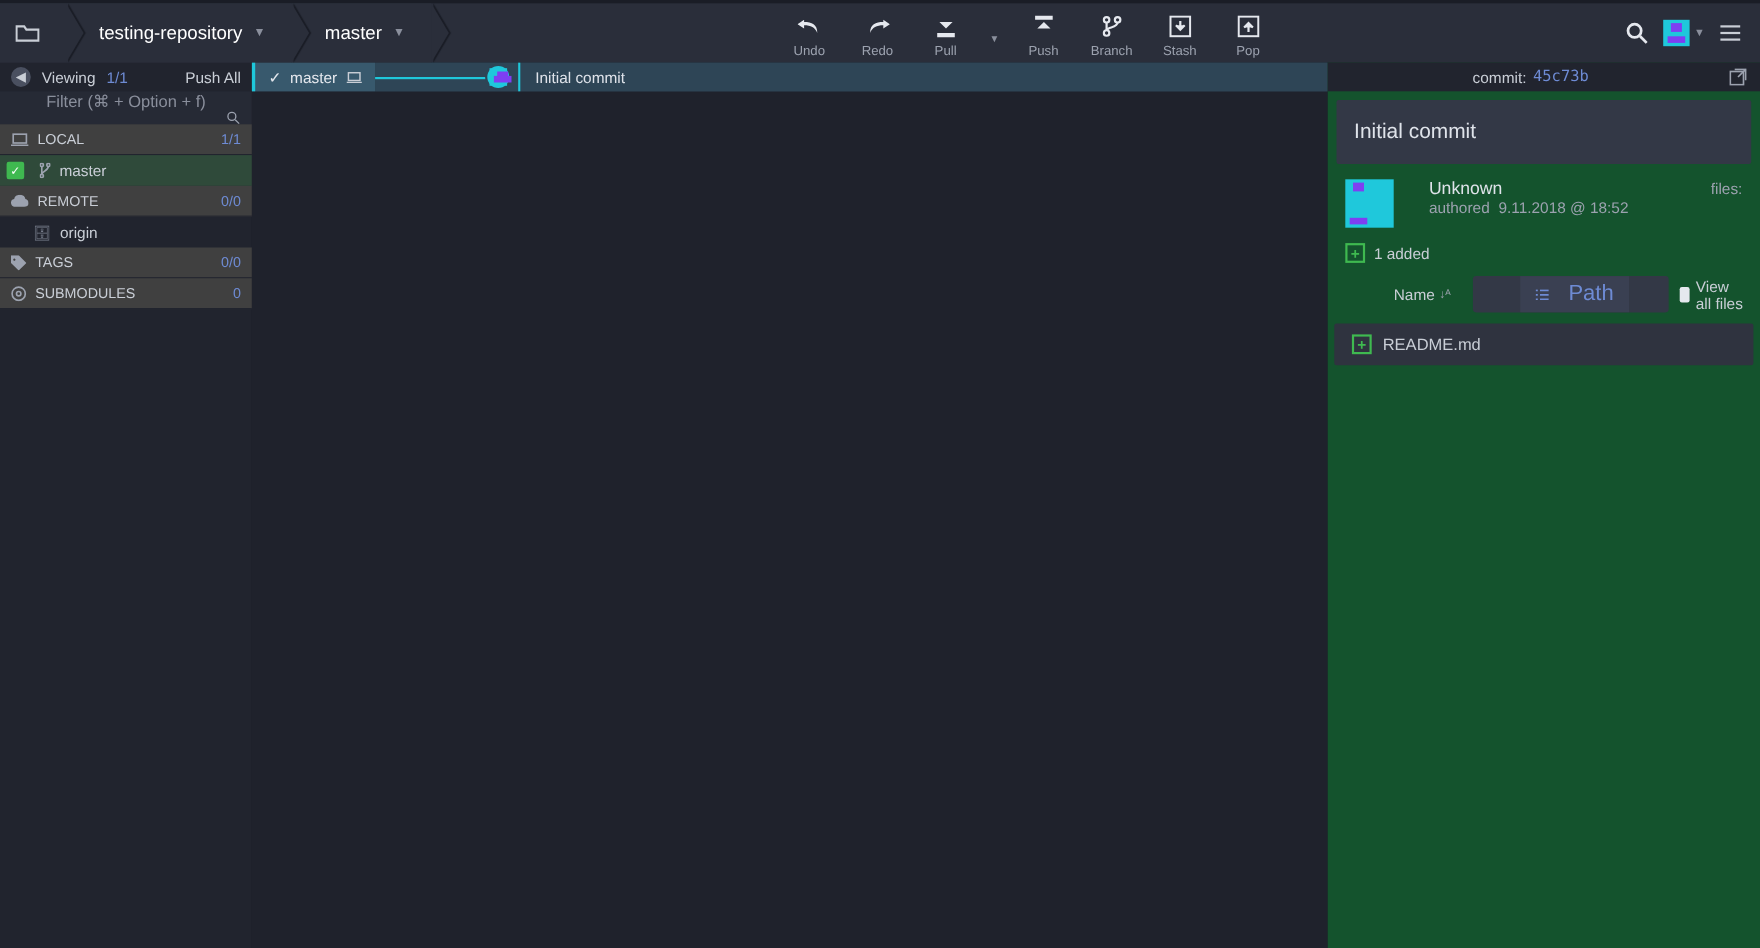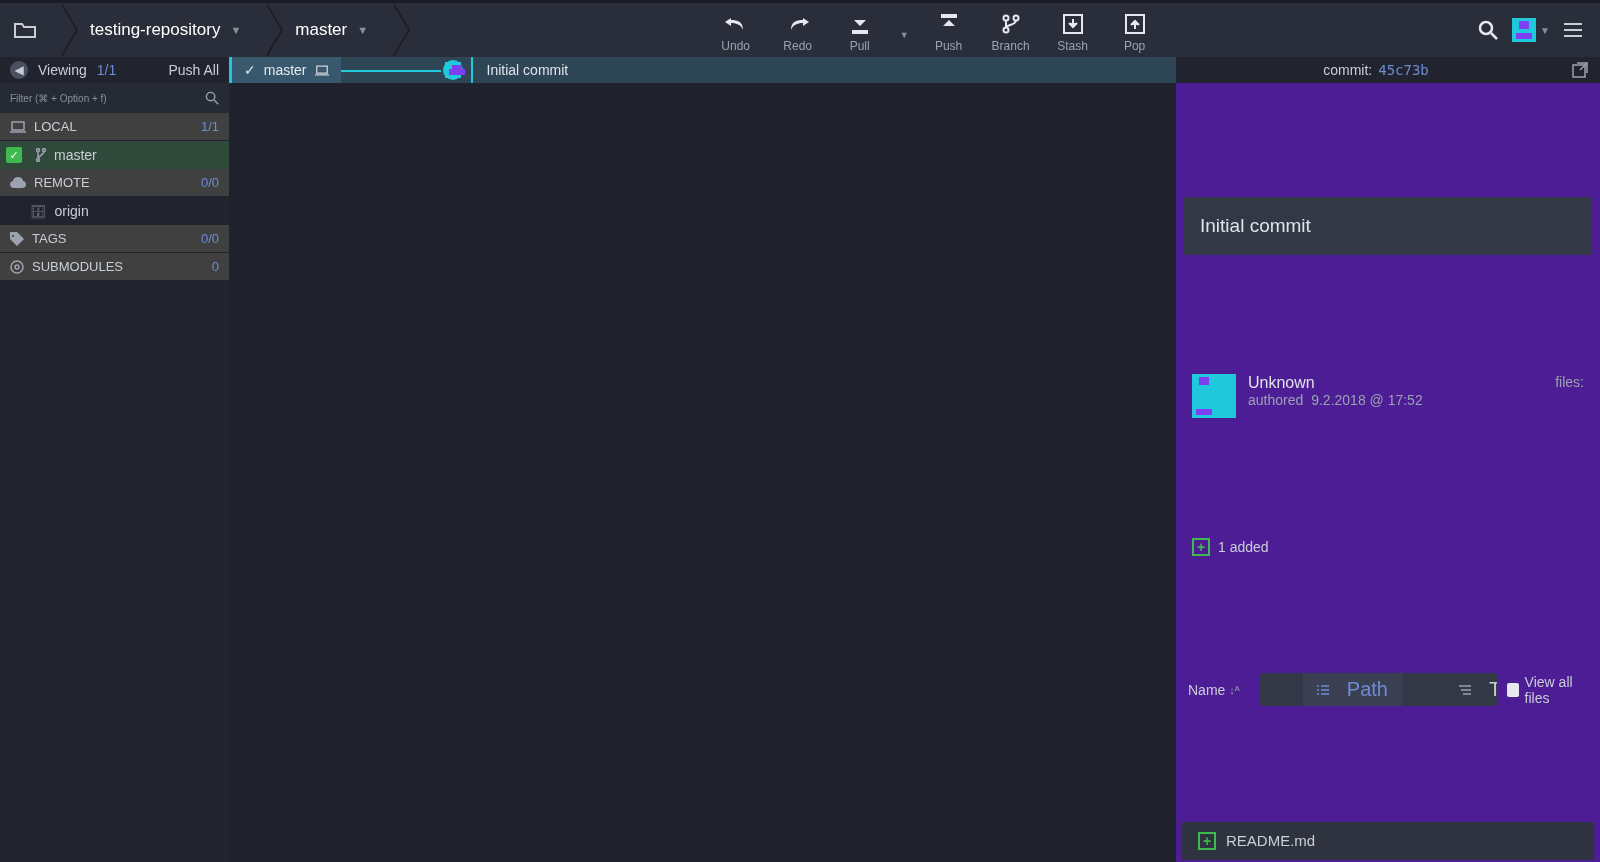--- a/index.html
+++ b/index.html
@@ -25,50 +25,50 @@
 
 
 .main { display: flex; height: calc(100% - 57px); }
 
 
 .sidebar { width: 229px; background: #21242e; display: flex; flex-direction: column; }
 .sb-top { height: 26px; display: flex; align-items: center; padding: 0 10px; gap: 10px; font-size: 14px; background: #21242e; }
 .sb-top .back { width: 18px; height: 18px; border-radius: 50%; background: #4a5060; display: flex; align-items: center; justify-content: center; color: #c9ced6; font-size: 12px; }
 .sb-top .cnt { color: #6e8bd4; }
 .sb-top .showall { margin-left: auto; }
-.sb-filter { height: 30px; display: flex; align-items: center; padding: 0 10px; background: #262a35; font-size: 10px; color: #8a8f9c; }
+.sb-filter { height: 30px; display: flex; align-items: center; padding: 0 10px; background: #262a35; font-size: 15px; color: #8a8f9c; flex-direction: column; }
 .sb-filter .sicon { margin-left: auto; }
 .sb-section { background: #404040; height: 28px; display: flex; align-items: center; padding: 0 10px; font-size: 13px; gap: 8px; cursor: pointer; border-bottom: 1px solid #21242e;}
 .sb-section .cnt { margin-left: auto; color: #6e8bd4; }
 .sb-item { height: 28px; display: flex; align-items: center; padding: 0 10px 0 30px; font-size: 14px; gap: 8px; cursor: pointer; }
 .sb-item.active { background: #2f4a3a; }
 .chk { width: 16px; height: 16px; background: #3fb950; border-radius: 2px; display: flex; align-items: center; justify-content: center; color: #fff; font-size: 11px; margin-left: -24px; margin-right: 6px;}
 .sicon-sm { color: #7a808f; font-size: 13px; }
 
 
 .graph { flex: 1; background: #1f222c; display: flex; flex-direction: column; }
 .graph-row { height: 26px; display: flex; align-items: center; background: #2e4556; }
 .branch-tag { background: #38596d; height: 26px; display: flex; align-items: center; padding: 0 12px; gap: 8px; color: #e5e8ee; font-size: 14px; border-left: 3px solid #1fc8db; position: relative;}
 .branch-tag .chkmark { color: #e5e8ee; }
 .graph-line { width: 130px; height: 26px; position: relative; background: #2e4556;}
 .graph-line::before { content: ""; position: absolute; top: 50%; left: 0; right: 10px; height: 2px; background: #1fc8db; }
 .graph-node { position: absolute; right: 6px; top: 1px; width: 24px; height: 24px; border-radius: 50%; background: #1fc8db; border: 2px solid #2e4556; display:flex; align-items:center; justify-content:center;}
 .graph-node .avatar { width: 16px; height:16px; }
 .commit-bar { flex: 1; background: #2e4556; height: 26px; display: flex; align-items: center; padding-left: 14px; font-size: 14px; color: #dfe3ea; border-left: 2px solid #1fc8db;}
 
 
-.details { width: 424px; background: #4c1d95; display: flex; flex-direction: column; justify-content: space-between; }
+.details { width: 393px; background: #14532d; display: flex; flex-direction: column; }
 .d-head { height: 26px; display: flex; align-items: center; justify-content: flex-end; padding: 0 12px; gap: 8px; font-size: 14px; background: #21242e;}
 .d-head .hash { color: #6e8bd4; font-family: monospace; }
 .d-head .pop { margin-left: auto; margin-right: 0; color:#9ca2af; cursor:pointer;}
 .d-head .left { flex:1; display:flex; gap:6px; justify-content:center;}
 .d-title { background: #333846; padding: 18px 16px; font-size: 19px; color: #dfe3ea; margin: 8px 8px 2px 8px; border-radius:2px;}
 .d-author { display: flex; gap: 12px; padding: 12px 16px 4px 16px; align-items: flex-start; }
 .d-author .avatar { width: 44px; height: 44px; flex-shrink: 0; }
-.d-author .info { flex: 1; }
+.d-author .info { flex: 1; margin-left: 20px; }
 .d-author .name { font-size: 16px; color: #dfe3ea; }
 .d-author .meta { font-size: 14px; color: #9ca2af; }
 .d-author .parent { font-size: 14px; color: #9ca2af; }
 .d-stats { padding: 10px 16px 4px 16px; display: flex; align-items: center; gap: 8px; font-size: 14px; }
 .plus-badge { width: 18px; height: 18px; border: 2px solid #3fb950; color: #3fb950; display: flex; align-items: center; justify-content: center; font-size: 14px; font-weight: bold; }
 .d-controls { display: flex; align-items: center; padding: 8px 12px; gap: 10px; font-size: 14px; }
 .sort-ic { font-size: 11px; color: #9ca2af; }
 .seg { display: flex; background: #333846; border-radius: 3px; overflow: hidden; }
 .seg-btn { padding: 5px 14px; display: flex; align-items: center; gap: 18px; cursor: pointer; color: #c9ced6; font-size:20px;margin-left:43px;}
 .seg-btn.active { background: #3a4052; color: #6e8bd4; }
@@ -276,31 +276,31 @@
           <path d="M15 1 L8 8"></path>
         </svg>
     </div>
     <div class="d-title">Initial commit</div>
     <div class="d-author">
       <div class="avatar"></div>
       <div class="info">
         <div class="name">Unknown</div>
         <div class="meta">
           <span>authored</span>
-          <span style="margin-left:4px;">9.2.2018 @ 17:52</span>
+          <span style="margin-left:4px;">9.11.2018 @ 18:52</span>
         </div>
       </div>
       <div class="parent">files:</div>
     </div>
     <div class="d-stats">
       <div class="plus-badge">+</div>
       <span>1 added</span>
     </div>
     <div class="d-controls">
-      <span style="display:flex;align-items:center;gap:4px;">
+      <span style="display:flex;align-items:center;gap:4px;margin-left:48px;">
         <span>Name</span>
         <span class="sort-ic">↓ᴬ</span>
       </span>
       <div style="flex:1"></div>
       <div class="seg">
         <div class="seg-btn active">
           <svg width="12" height="10" viewBox="0 0 12 10" stroke="#6e8bd4" stroke-width="1.5">
               <path d="M0 1 H2 M4 1 H12 M0 5 H2 M4 5 H12 M0 9 H2 M4 9 H12"></path>
             </svg>
           <span>Path</span>

